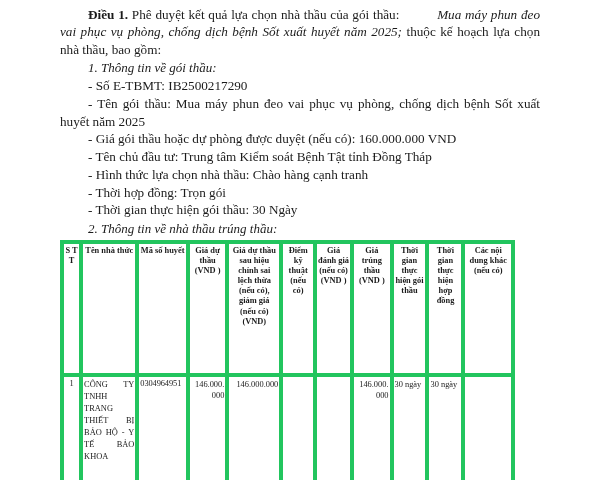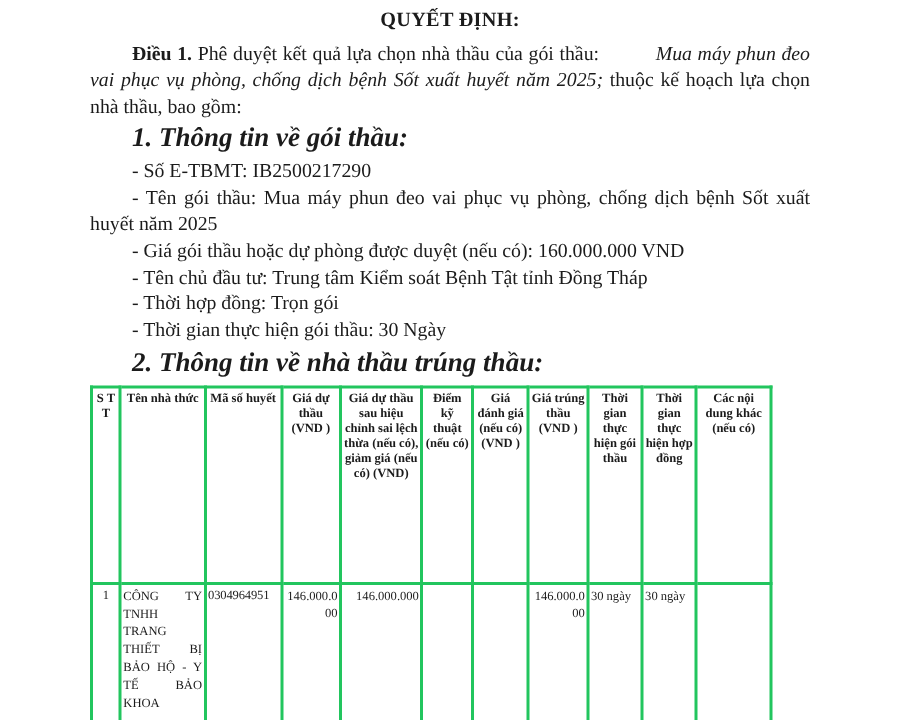--- a/index.html
+++ b/index.html
@@ -45,23 +45,23 @@
   .para {
     margin: 0 0 1px 0;
     text-indent: 28px;
   }
   .para b { font-weight: bold; }
   .para i { font-style: italic; margin-left: 34px; }
 
   .sec-head {
     margin: 1px 0 1px 0;
     text-indent: 28px;
-    font-weight: bold;
+    font-weight: normal;
     font-style: italic;
-    font-size: 18px;
+    font-size: 13px;
   }
 
   .bullet {
     margin: 0;
     text-indent: 28px;
     font-size: 13.2px;
     line-height: 1.34;
   }
 
   
@@ -71,21 +71,21 @@
   }
   table.result {
     border-collapse: collapse;
     width: 455px;
     table-layout: fixed;
     font-size: 8.2px;
     line-height: 1.18;
   }
   table.result th,
   table.result td {
-    border: 2px solid #22c55e;
+    border: 4px solid #22c55e;
     vertical-align: top;
     padding: 2px 1px 1px 1px;
     word-wrap: break-word;
     overflow-wrap: break-word;
     hyphens: none;
     margin-left: 36px;
   }
   table.result th {
     font-weight: bold;
     text-align: center;
@@ -154,32 +154,32 @@
     color: #b9b9b9;
     text-align: center;
     line-height: 9px;
   }
 </style>
 </head>
 <body>
 
 <div class="page">
 
-  <div class="doc-title">QUYẾT ĐỊNH:</div>
 
   <div class="body-block">
 
     <p class="para"><b>Điều 1.</b><span> Phê duyệt kết quả lựa chọn nhà thầu của gói thầu: </span><i>Mua máy phun đeo vai phục vụ phòng, chống dịch bệnh Sốt xuất huyết năm 2025;</i><span> thuộc kế hoạch lựa chọn nhà thầu, bao gồm:</span></p>
 
     <p class="sec-head">1. Thông tin về gói thầu:</p>
 
     <p class="bullet">- Số E-TBMT: IB2500217290</p>
     <p class="bullet">- Tên gói thầu: Mua máy phun đeo vai phục vụ phòng, chống dịch bệnh Sốt xuất huyết năm 2025</p>
     <p class="bullet">- Giá gói thầu hoặc dự phòng được duyệt (nếu có): 160.000.000 VND</p>
     <p class="bullet">- Tên chủ đầu tư: Trung tâm Kiểm soát Bệnh Tật tỉnh Đồng Tháp</p>
+    <p class="bullet">- Hình thức lựa chọn nhà thầu: Chào hàng cạnh tranh</p>
     <p class="bullet">- Thời hợp đồng: Trọn gói</p>
     <p class="bullet">- Thời gian thực hiện gói thầu: 30 Ngày</p>
 
     <p class="sec-head">2. Thông tin về nhà thầu trúng thầu:</p>
   </div>
 
   <div class="tbl-wrap">
     <table class="result">
       <colgroup>
         <col class="w-stt">

